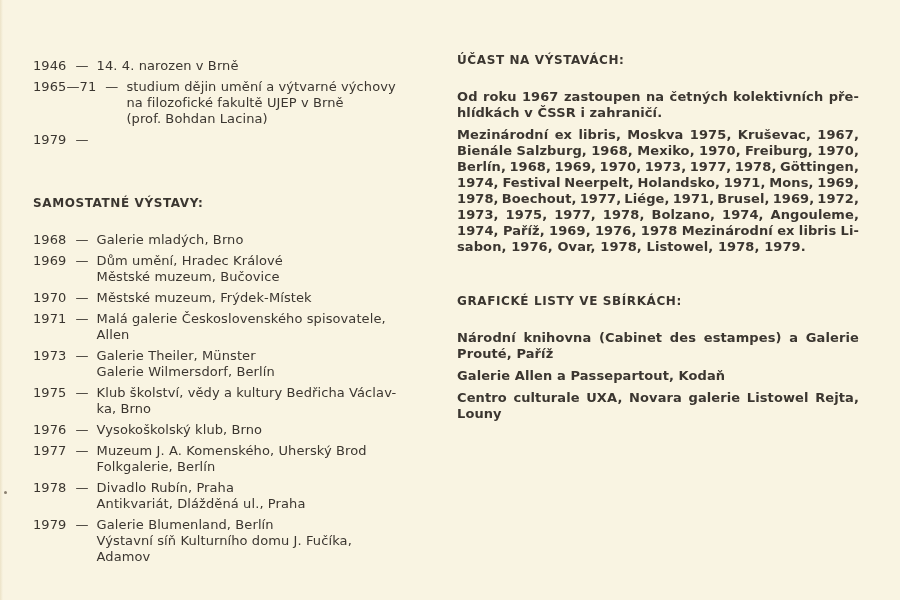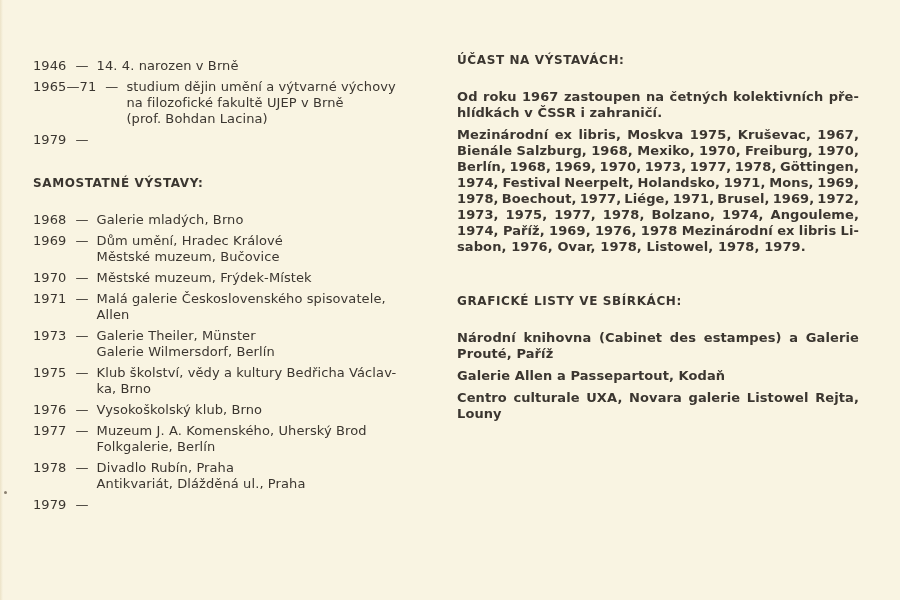--- a/index.html
+++ b/index.html
@@ -30,21 +30,21 @@
   .entry .yr { white-space: nowrap; }
   .entry .dash { padding: 0 8px 0 9px; white-space: nowrap; }
   .entry .txt { flex: 1; }
   .entry .txt div { white-space: nowrap; }
 
   .heading {
     font-size: 12px; letter-spacing: 0.6px; line-height: 16px;
     margin: 0;
   }
   .bio-block { margin-bottom: 8px; }
-  .sec-samostatne { margin-top: 27px; }
+  .sec-samostatne { margin-top: 47px; }
   .sec-samostatne .heading { margin-bottom: 21px; }
 
   .para { line-height: 16px; margin: 0 0 6px 0; text-align: justify; }
   .para div { white-space: nowrap; display: flex; justify-content: space-between; font-weight: bold; }
   .para div.last { justify-content: flex-start; }
 
   .right-heading { margin-bottom: 21px; }
   .sec-graficke { margin-top: 38px; }
 </style>
 </head>
@@ -144,20 +144,25 @@
           <span class="yr">1978</span>
           <span class="dash">—</span>
           <div class="txt">
             <div>Divadlo Rubín, Praha</div>
             <div>Antikvariát, Dlážděná ul., Praha</div>
           </div>
         </div>
         <div class="entry">
           <span class="yr">1979</span>
           <span class="dash">—</span>
+          <div class="txt">
+            <div>Galerie Blumenland, Berlín</div>
+            <div>Výstavní síň Kulturního domu J. Fučíka,</div>
+            <div>Adamov</div>
+          </div>
         </div>
       </div>
   </div>
 </div>
 
 <div class="col-right">
   <div>
     <h2 class="heading right-heading">ÚČAST NA VÝSTAVÁCH:</h2>
     <div id="group">
         <div class="para">

